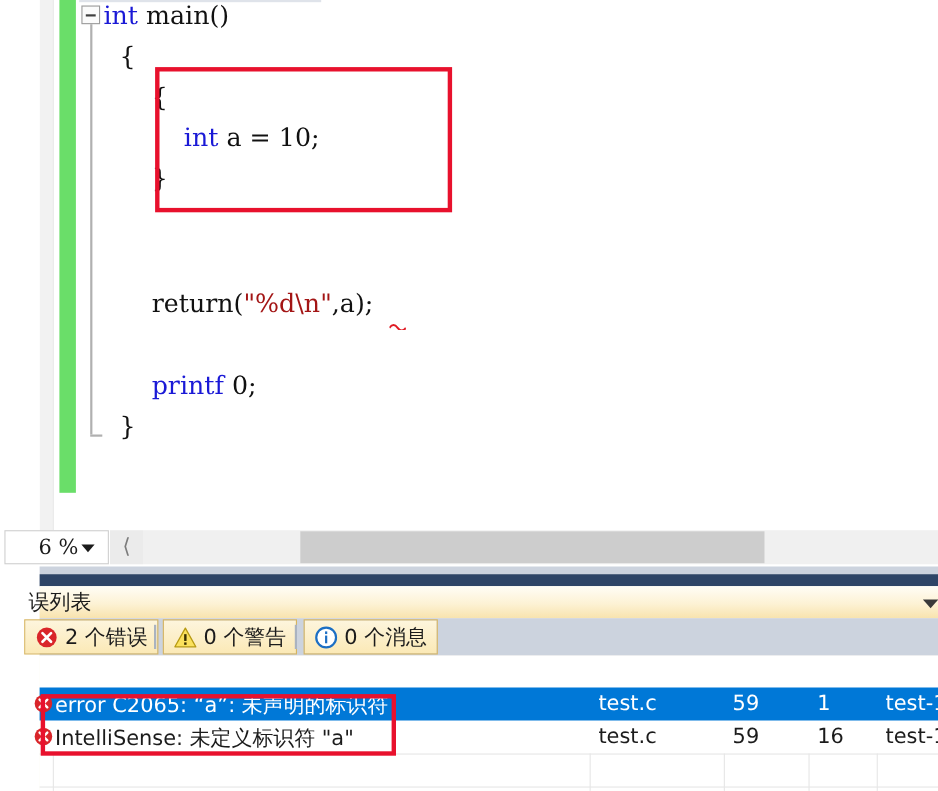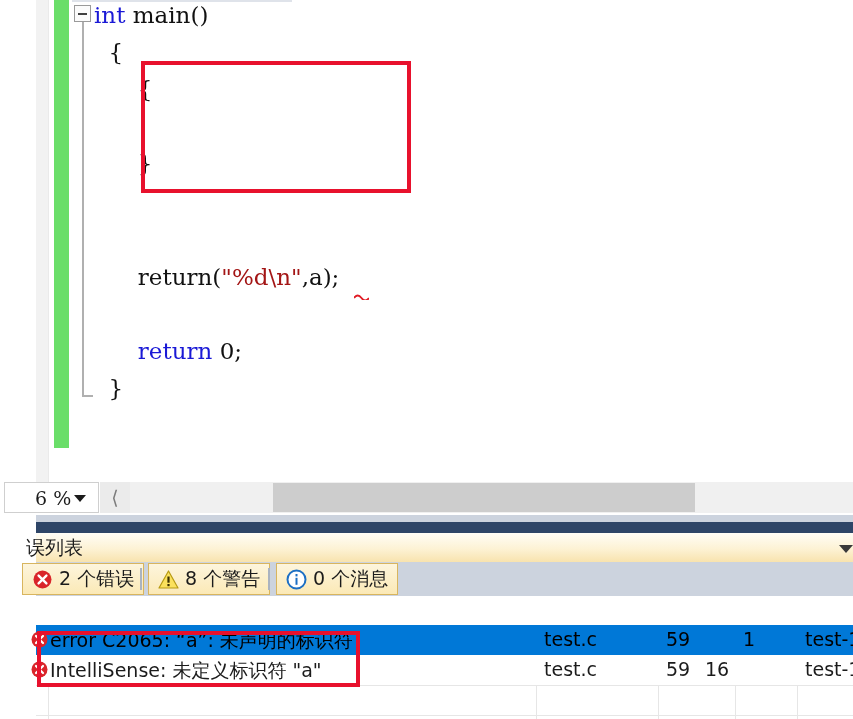--- a/index.html
+++ b/index.html
@@ -304,21 +304,21 @@
   }
   .row.sel { background: #0078d7; }
   .row .cell {
     position: absolute;
     top: 3px;
     font-size: 19px;
     color: #1b1b1b;
     font-family: "DejaVu Sans", "Liberation Sans", sans-serif;
     white-space: nowrap;
   }
-  .row.sel .cell { color: #000000; }
+  .row.sel .cell { color: #ffffff; }
   .rowline {
     position: absolute;
     left: 0;
     width: 853px;
     height: 1px;
     background: #e6e6e6;
   }
   .gridcol {
     position: absolute;
     width: 1px;
@@ -361,23 +361,24 @@
     <div class="collapse-box">
       <div class="minus"></div>
     </div>
     <div class="outline-line"></div>
     <div class="outline-foot"></div>
 
     <div class="code">
       <div class="ln" style="top:2px"><span class="kw">int</span><span class="pl"> main()</span></div>
       <div class="ln" style="top:39px"><span class="pl">  {</span></div>
       <div class="ln" style="top:76px"><span class="pl">      {</span></div>
+      <div class="ln" style="top:113px"><span class="kw">          int</span><span class="pl"> a = 10;</span></div>
       <div class="ln" style="top:150px"><span class="pl">      }</span></div>
       <div class="ln" style="top:264px"><span class="pl">      return(</span><span class="str">"%d\n"</span><span class="pl">,a);</span></div>
-      <div class="ln" style="top:338px"><span class="kw">      return</span><span class="pl"> 0;</span></div>
+      <div class="ln" style="top:338px"><span class="kw">      printf</span><span class="pl"> 0;</span></div>
       <div class="ln" style="top:375px"><span class="pl">  }</span></div>
     </div>
 
     <svg class="squiggle" viewBox="0 0 15 7">
       <path d="M0,5 Q3.7,0 7.5,5 Q11.2,10 15,5" fill="none" stroke="#e01b24" stroke-width="1.8"></path>
     </svg>
 
     <div class="redbox"></div>
   </div>
 
@@ -417,21 +418,21 @@
         </svg>
         <span>2 个错误</span>
       </div>
       <div class="tb-sep s1"></div>
       <div class="tb-btn warns">
         <svg class="ico" viewBox="0 0 21 21">
           <path d="M10.5,2 L20,19 L1,19 Z" fill="#fbe15c" stroke="#b79a12" stroke-width="1.2" stroke-linejoin="round"></path>
           <rect x="9.4" y="7.5" width="2.2" height="6.2" fill="#3a3000"></rect>
           <rect x="9.4" y="15" width="2.2" height="2.2" fill="#3a3000"></rect>
         </svg>
-        <span>8 个警告</span>
+        <span>0 个警告</span>
       </div>
       <div class="tb-sep s2"></div>
       <div class="tb-btn msgs">
         <svg class="ico" viewBox="0 0 21 21">
           <circle cx="10.5" cy="10.5" r="9" fill="#ffffff" stroke="#1c6fc4" stroke-width="2"></circle>
           <rect x="9.5" y="5" width="2" height="2.4" fill="#1c6fc4"></rect>
           <rect x="9.5" y="8.8" width="2" height="7" fill="#1c6fc4"></rect>
         </svg>
         <span>0 个消息</span>
       </div>
@@ -453,21 +454,21 @@
       </div>
 
       <div class="row" style="top:59px">
         <svg class="row-icon" viewBox="0 0 19 19">
           <circle cx="9.5" cy="9.5" r="8" fill="#d9252a"></circle>
           <path d="M6,6 L13,13 M13,6 L6,13" stroke="#ffffff" stroke-width="2.2" stroke-linecap="round"></path>
         </svg>
         <span class="cell" style="left:14px">IntelliSense: 未定义标识符 "a"</span>
         <span class="cell" style="left:508px">test.c</span>
         <span class="cell" style="left:630px">59</span>
-        <span class="cell" style="left:669px">16</span>
+        <span class="cell" style="left:707px">16</span>
         <span class="cell" style="left:769px">test-12-28</span>
       </div>
 
       <div class="rowline" style="top:89px"></div>
       <div class="rowline" style="top:119px"></div>
 
       <div class="gridcol" style="left:12px;top:89px;height:34px"></div>
       <div class="gridcol" style="left:500px;top:89px;height:34px"></div>
       <div class="gridcol" style="left:622px;top:89px;height:34px"></div>
       <div class="gridcol" style="left:699px;top:89px;height:34px"></div>

